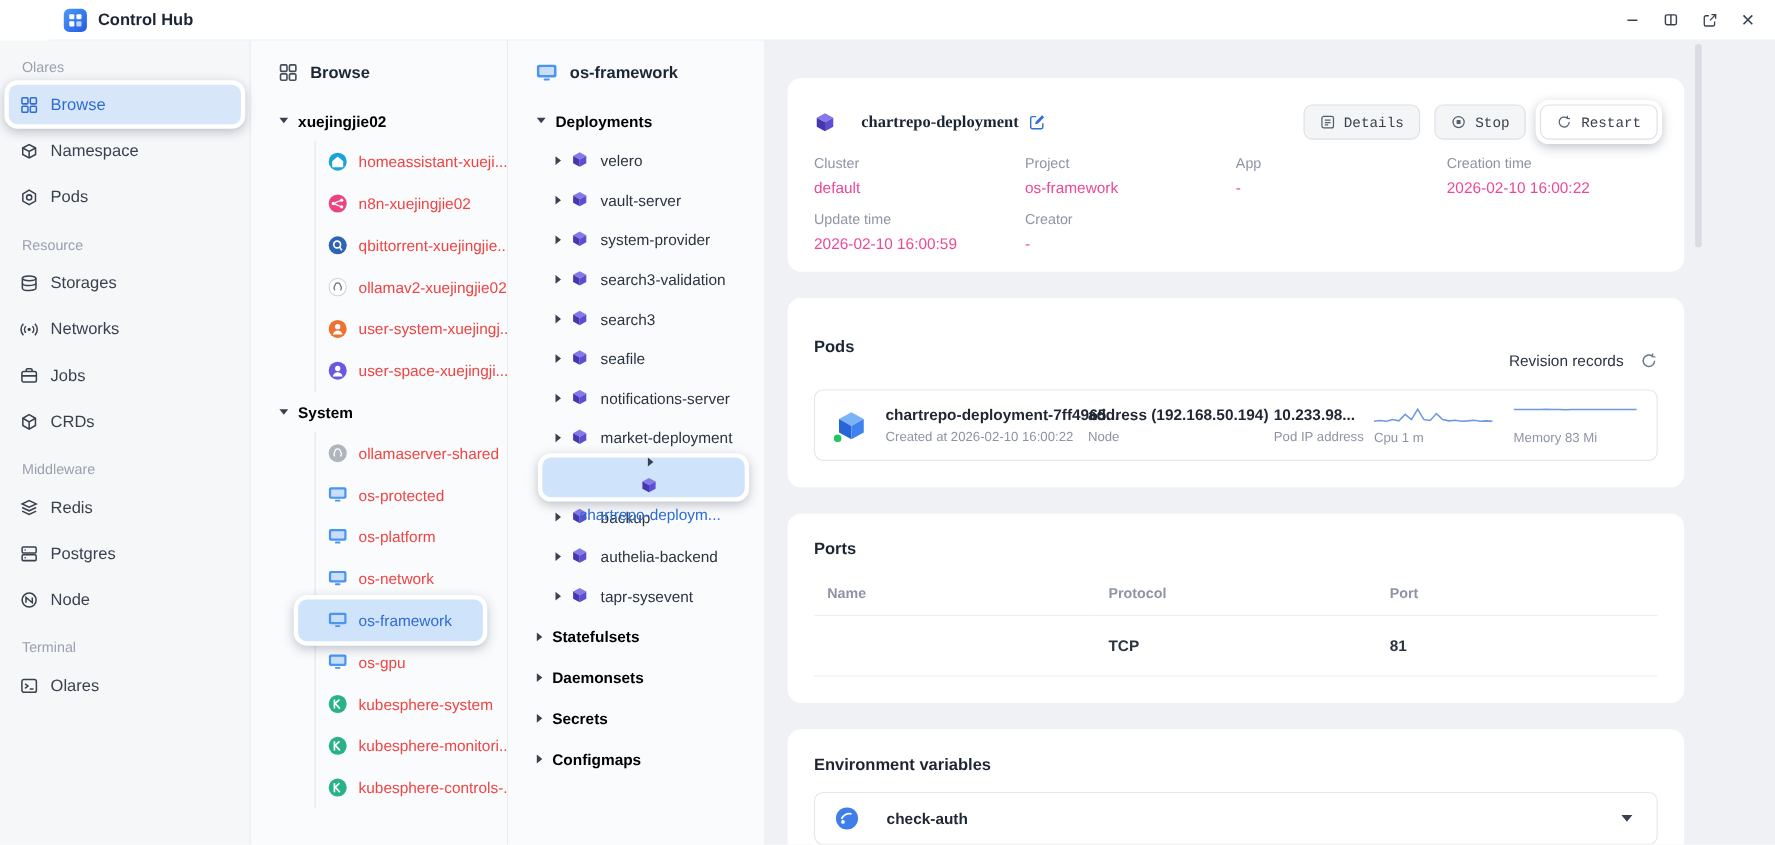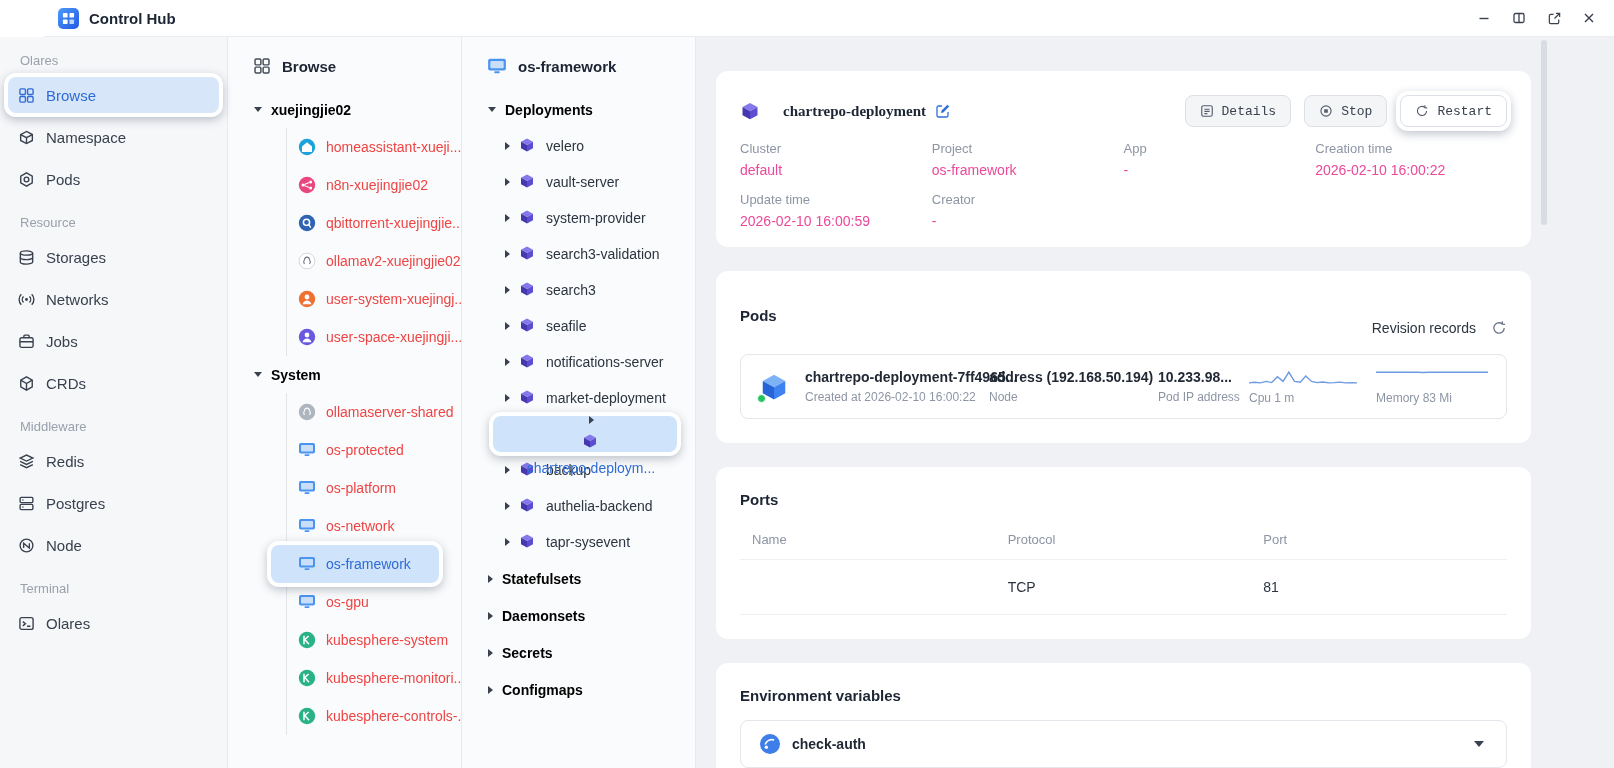--- a/index.html
+++ b/index.html
@@ -89,29 +89,29 @@
   .pod-ic { position:relative; width:32px; height:30px; flex-shrink:0; margin-right:5px; }
   .green-dot { position:absolute; left:-2px; bottom:-1px; width:9px; height:9px;
                background:#22c55e; border:1.5px solid #fff; border-radius:50%; }
   .pod-col .pv { font-size:14px; font-weight:700; color:#1f2733; margin-bottom:5px; white-space:nowrap; }
   .pod-col .pl { font-size:12px; color:#8d95a4; white-space:nowrap; }
   .w-name { width:175px; } .w-node { width:160px; } .w-ip { width:90px; }
   .w-spark { width:112px; } .w-spark svg { display:block; margin-bottom:3px; }
 
   
   .ptable { margin-top:14px; }
-  .thead, .trow { display:grid; grid-template-columns:1fr 1fr 1fr; }
+  .thead, .trow { display:grid; grid-template-columns:1fr 1fr 1fr;font-weight:bold; }
   .thead > div { font-size:13px; color:#8d95a4; padding:10px 12px 12px;
                  border-bottom:1px solid #edeff3; }
   .trow > div { font-size:14px; color:#2b3440; padding:19px 12px; border-bottom:1px solid #edeff3; }
 
   
   .env-row { margin-top:16px; border:1px solid #e3e6ea; border-radius:8px; padding:12px 18px;
              display:flex; align-items:center; justify-content:space-between; cursor:pointer; }
-  .env-left { display:flex; align-items:center; gap:11px; }
+  .env-left { display:flex; align-items:center; gap:25px; }
   .env-name { font-size:14px; font-weight:700; color:#1f2733; }
   .chev-down { width:0; height:0; border-left:5px solid transparent; border-right:5px solid transparent;
                border-top:6px solid #39414e; margin-right:4px; }
 </style>
 </head>
 <body>
 
 <header class="titlebar">
   <div class="tb-left">
     <div class="app-logo">

